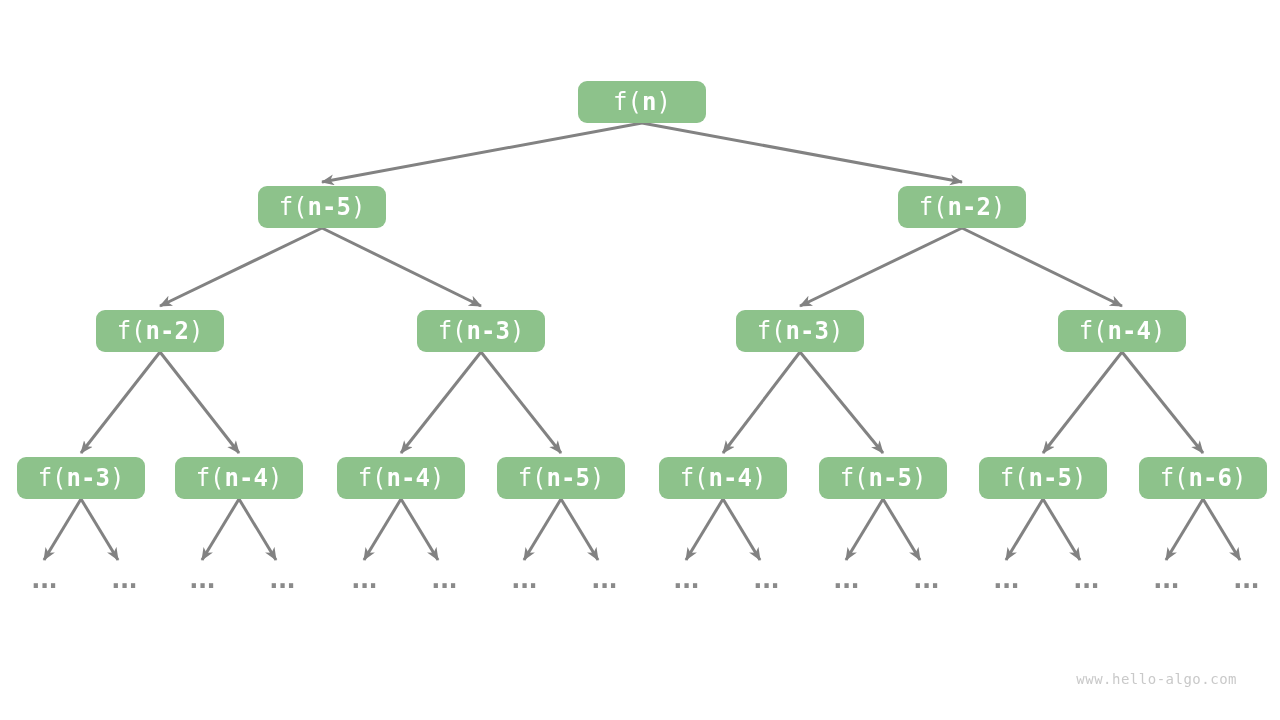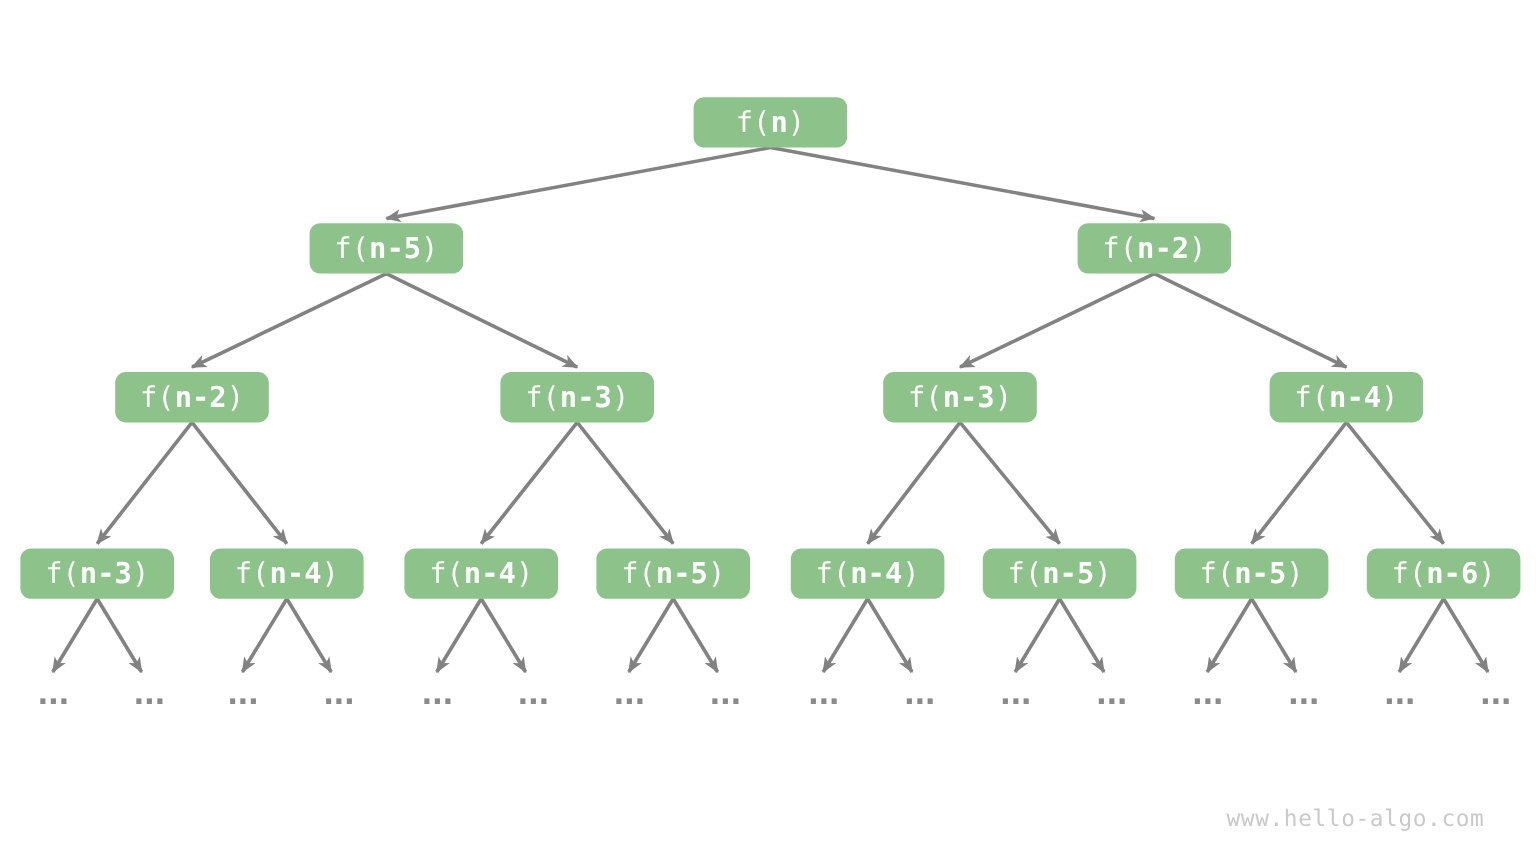--- a/index.html
+++ b/index.html
@@ -51,21 +51,21 @@
     color: var(--leaf-dots);
     font-size: 26px;
     font-weight: 700;
     letter-spacing: -7px;
     line-height: 26px;
   }
   .watermark {
     position: absolute;
     right: 43px;
     top: 671px;
-    font-size: 19px;
+    font-size: 14px;
     letter-spacing: 0.5px;
     color: var(--watermark-text);
   }
 </style>
 </head>
 <body>
 
 <div class="canvas">
 
   <svg class="edges" viewBox="0 0 1280 720" xmlns="http://www.w3.org/2000/svg">

